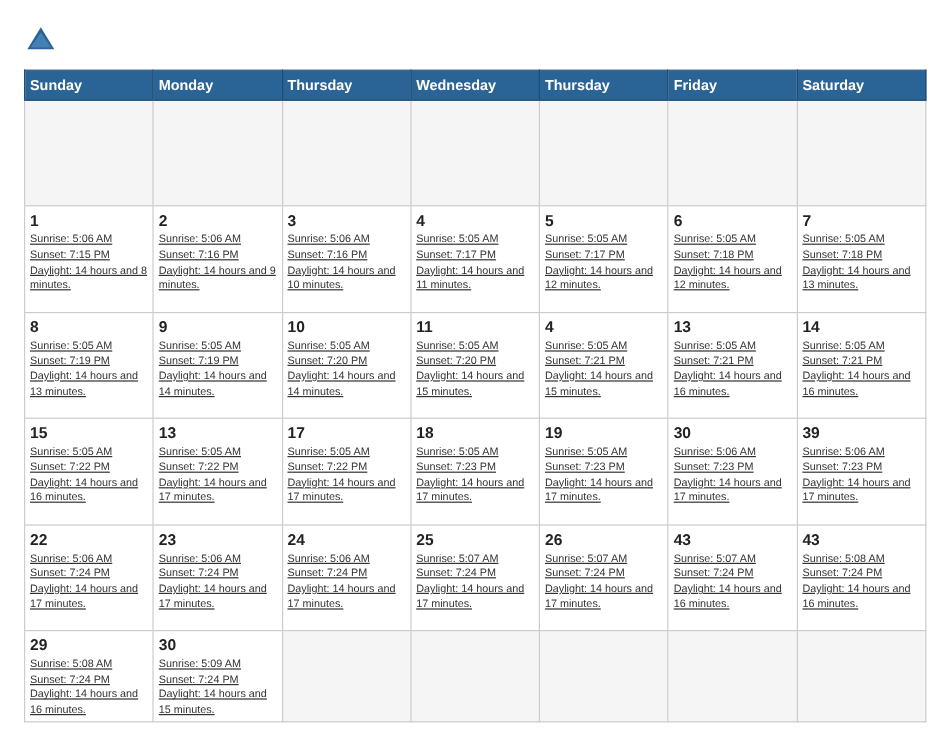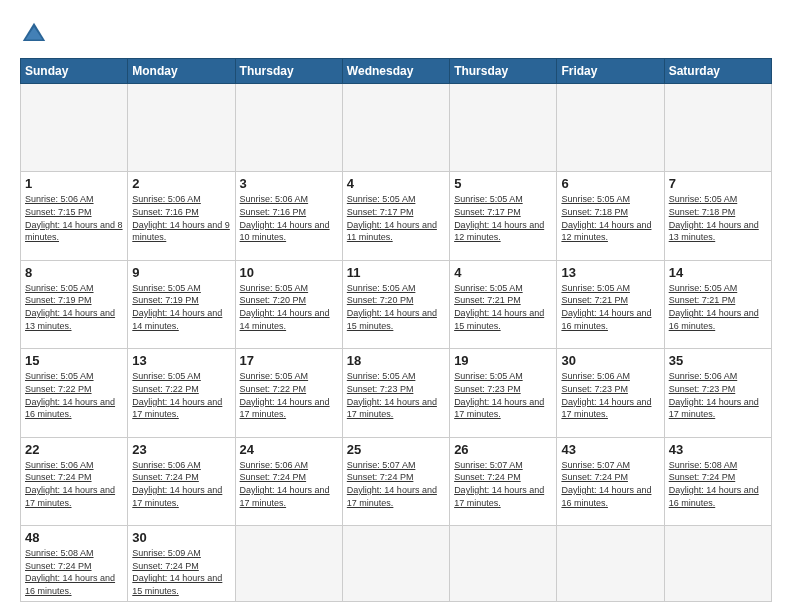--- a/index.html
+++ b/index.html
@@ -227,21 +227,21 @@
           </td>
           <td>
             <span class="day-number">19</span>
             <div class="day-info">Sunrise: 5:05 AM<br>Sunset: 7:23 PM<br>Daylight: 14 hours and 17 minutes.</div>
           </td>
           <td>
             <span class="day-number">30</span>
             <div class="day-info">Sunrise: 5:06 AM<br>Sunset: 7:23 PM<br>Daylight: 14 hours and 17 minutes.</div>
           </td>
           <td>
-            <span class="day-number">35</span>
+            <span class="day-number">39</span>
             <div class="day-info">Sunrise: 5:06 AM<br>Sunset: 7:23 PM<br>Daylight: 14 hours and 17 minutes.</div>
           </td>
         </tr>
         <tr>
           <td>
             <span class="day-number">22</span>
             <div class="day-info">Sunrise: 5:06 AM<br>Sunset: 7:24 PM<br>Daylight: 14 hours and 17 minutes.</div>
           </td>
           <td>
             <span class="day-number">23</span>
@@ -263,21 +263,21 @@
             <span class="day-number">43</span>
             <div class="day-info">Sunrise: 5:07 AM<br>Sunset: 7:24 PM<br>Daylight: 14 hours and 16 minutes.</div>
           </td>
           <td>
             <span class="day-number">43</span>
             <div class="day-info">Sunrise: 5:08 AM<br>Sunset: 7:24 PM<br>Daylight: 14 hours and 16 minutes.</div>
           </td>
         </tr>
         <tr class="last-row">
           <td>
-            <span class="day-number">48</span>
+            <span class="day-number">29</span>
             <div class="day-info">Sunrise: 5:08 AM<br>Sunset: 7:24 PM<br>Daylight: 14 hours and 16 minutes.</div>
           </td>
           <td>
             <span class="day-number">30</span>
             <div class="day-info">Sunrise: 5:09 AM<br>Sunset: 7:24 PM<br>Daylight: 14 hours and 15 minutes.</div>
           </td>
           <td class="empty"></td>
           <td class="empty"></td>
           <td class="empty"></td>
           <td class="empty"></td>

